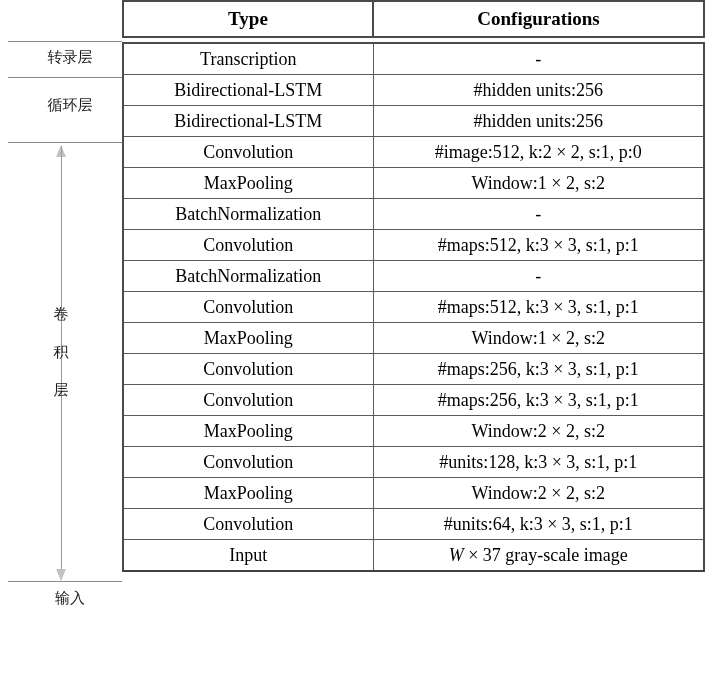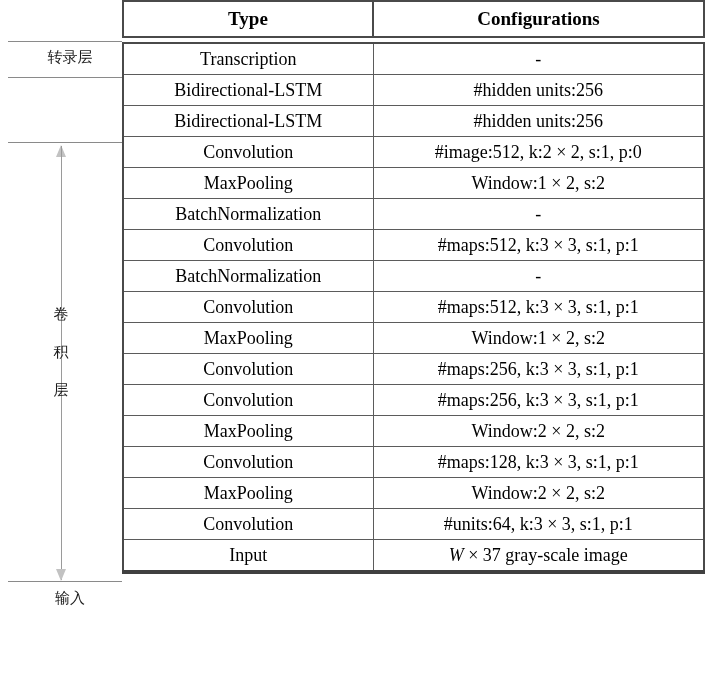--- a/index.html
+++ b/index.html
@@ -100,21 +100,21 @@
   table.netspec th {
     font-weight: bold;
     font-size: 19px;
     height: 34px;
     line-height: 34px;
     border-width: 2px;
   }
   
   thead.head-box th { border: 2px solid #4a4a4a; }
   tbody.body-box tr:first-child td { border-top: 2px solid #4a4a4a; }
-  tbody.body-box tr:last-child td { border-bottom: 4px solid #404040; }
+  tbody.body-box tr:last-child td { border-bottom: 2px solid #404040; }
   tbody.body-box td:first-child { border-left: 2px solid #4a4a4a; }
   tbody.body-box td:last-child { border-right: 2px solid #4a4a4a; }
 
   td.cell-type { font-size: 18px; }
   td.cell-conf { font-size: 18px; }
   .ital { font-style: italic; }
 
   
   tr.gap-row td {
     border: none !important;
@@ -128,20 +128,21 @@
 
 <div id="annotations">
 
   <div class="sep-line" style="top:41px;"></div>
   <div class="sep-line" style="top:77px;"></div>
   <div class="sep-line" style="top:142px;"></div>
   <div class="sep-line" style="top:581px;"></div>
 
   <div class="ann-label" style="top:48px;">转录层</div>
 
+  <div class="ann-label" style="top:96px;">循环层</div>
 
   <div class="arrow-head up" style="left:56px; top:145px;"></div>
   <div class="arrow-stem" style="top:146px; height:434px;"></div>
   <div class="arrow-head down" style="left:56px; top:569px;"></div>
 
   <div class="ann-label vertical" style="top:295px;">
     <span>卷</span>
     <span>积</span>
     <span>层</span>
   </div>
@@ -214,21 +215,21 @@
         <tr>
           <td class="cell-type">Convolution</td>
           <td class="cell-conf">#maps:256, k:3 × 3, s:1, p:1</td>
         </tr>
         <tr>
           <td class="cell-type">MaxPooling</td>
           <td class="cell-conf">Window:2 × 2, s:2</td>
         </tr>
         <tr>
           <td class="cell-type">Convolution</td>
-          <td class="cell-conf">#maps:128, k:3 × 3, s:1, p:1</td>
+          <td class="cell-conf">#units:128, k:3 × 3, s:1, p:1</td>
         </tr>
         <tr>
           <td class="cell-type">MaxPooling</td>
           <td class="cell-conf">Window:2 × 2, s:2</td>
         </tr>
         <tr>
           <td class="cell-type">Convolution</td>
           <td class="cell-conf">#units:64, k:3 × 3, s:1, p:1</td>
         </tr>
         <tr>

